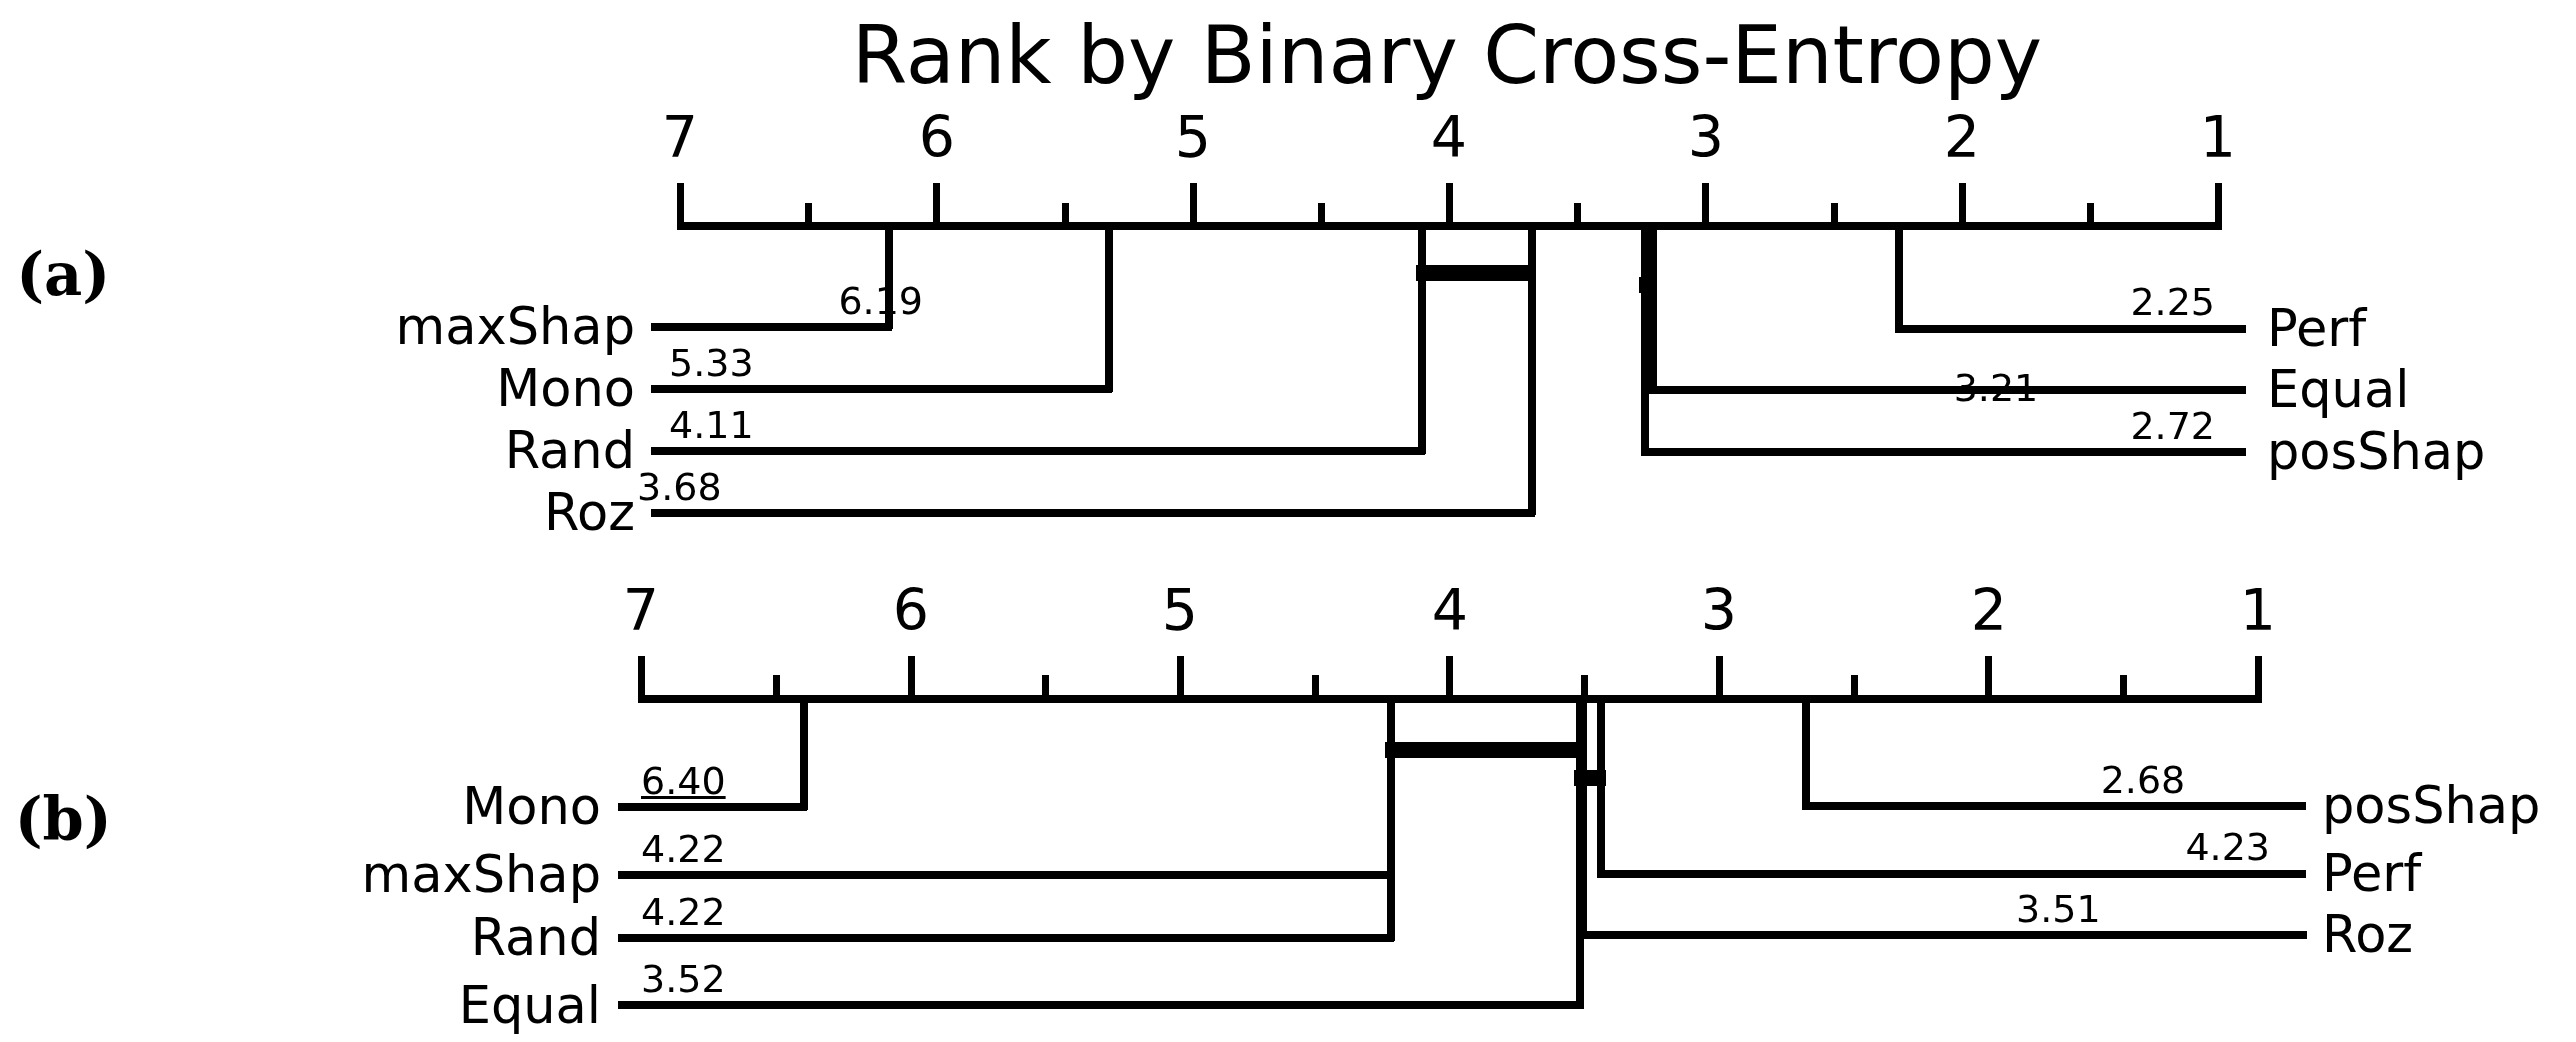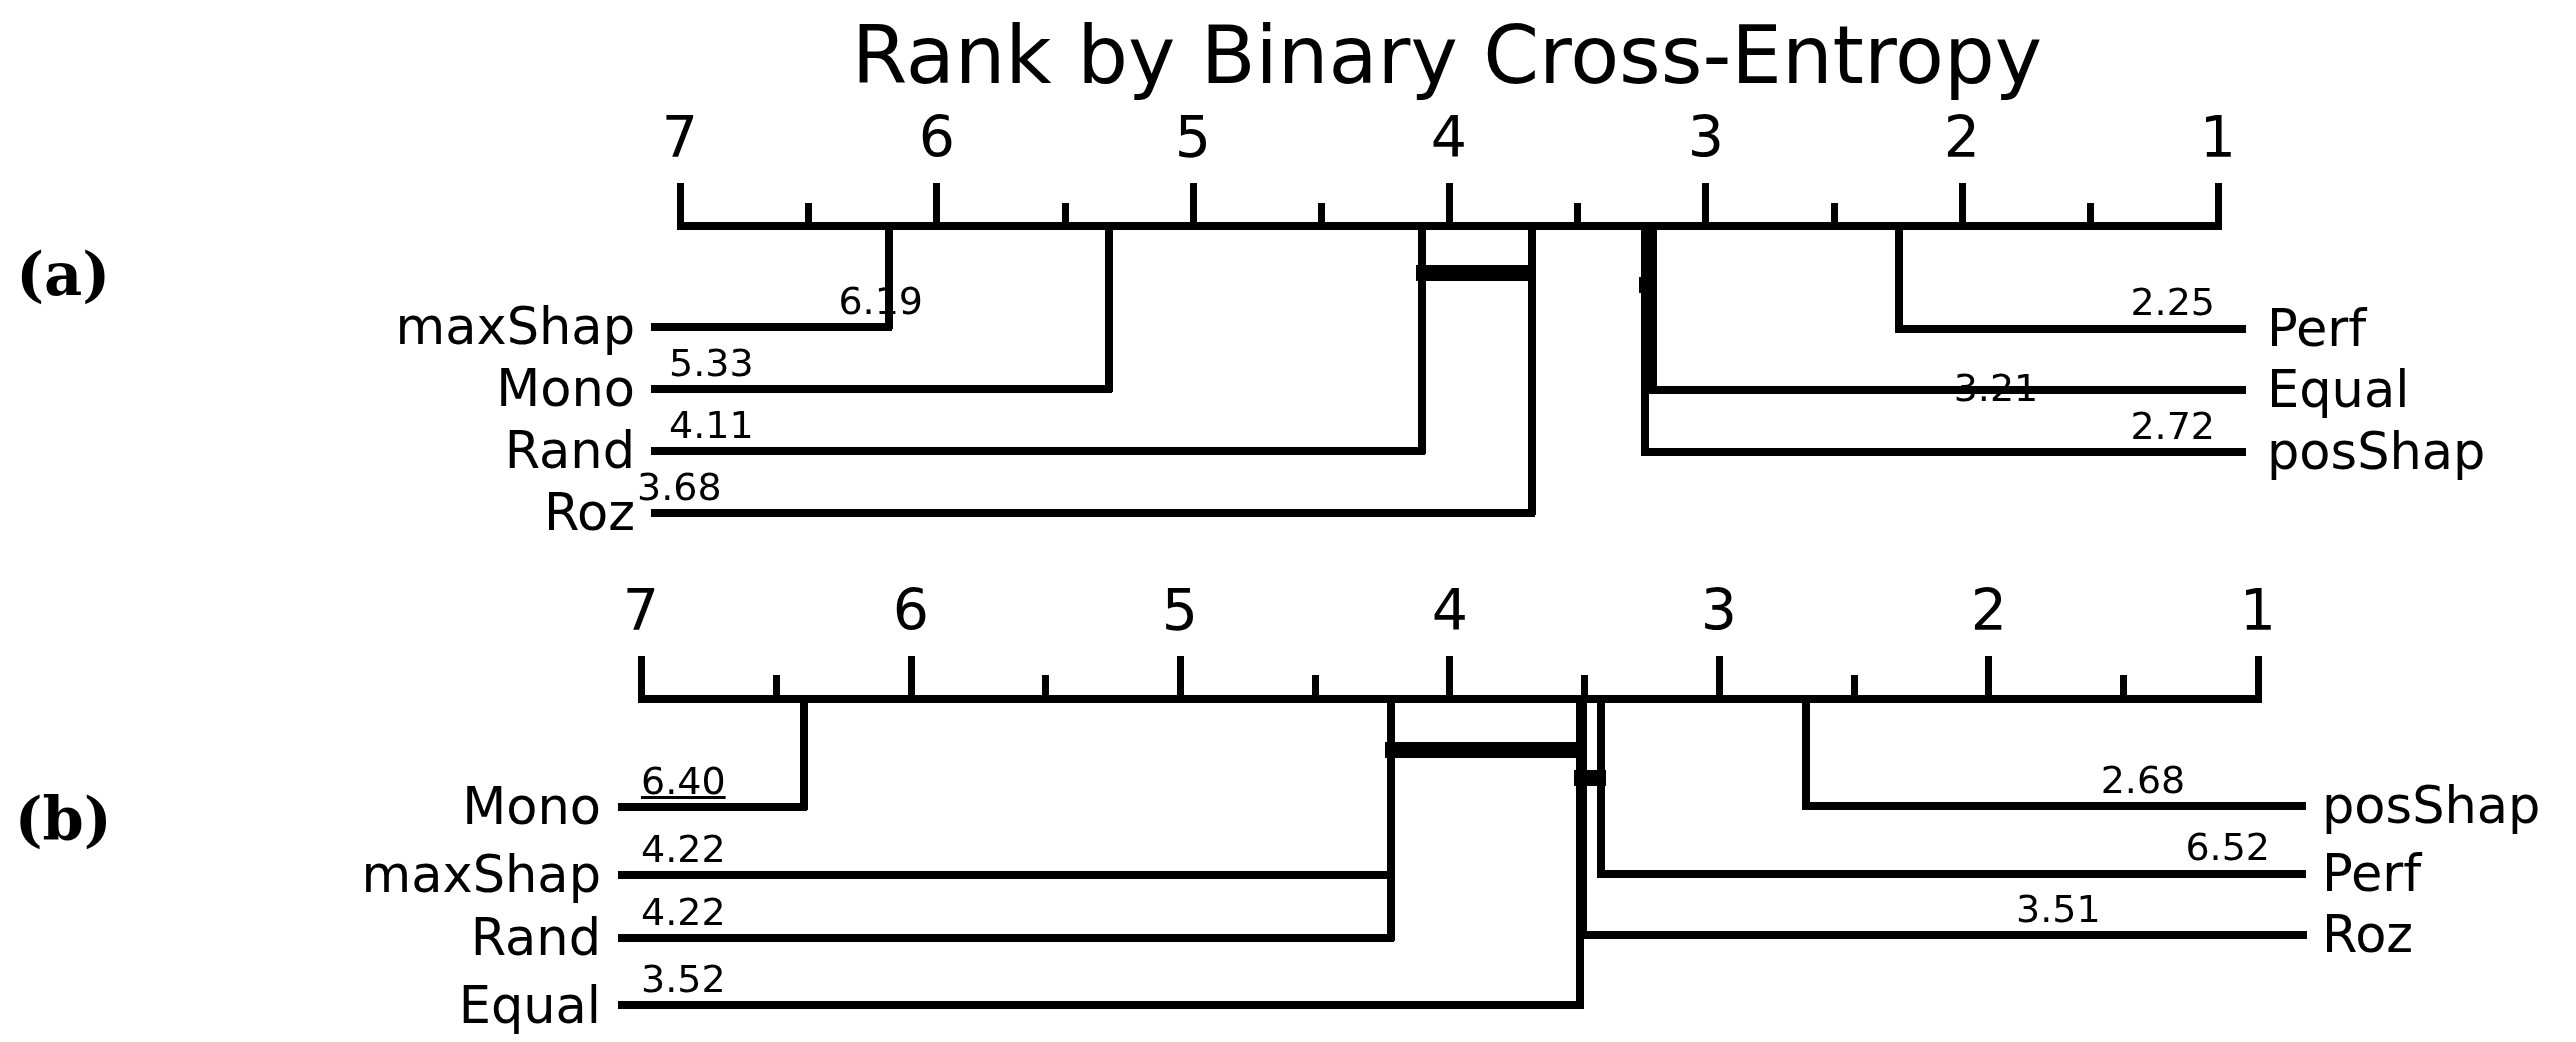--- a/index.html
+++ b/index.html
@@ -111,21 +111,21 @@
       <div class="abs blk" style="left: 618px; top: 1001px; width: 965px; height: 7.6px;"></div>
       <div class="abs mLabel" style="left: 128px; top: 974px; text-align: right;">Equal</div>
       <div class="abs mVal" style="left: 641px; top: 959px; width: 254px; text-align: left;">3.52</div>
       <div class="abs blk" style="left: 1802px; top: 695px; width: 7.6px; height: 114px;"></div>
       <div class="abs blk" style="left: 1802px; top: 802px; width: 504px; height: 7.6px;"></div>
       <div class="abs mLabel" style="left: 2322px; top: 774px; text-align: left;">posShap</div>
       <div class="abs mVal" style="left: 2016px; top: 760px; width: 254px; text-align: center;">2.68</div>
       <div class="abs blk" style="left: 1597px; top: 695px; width: 7.6px; height: 182px;"></div>
       <div class="abs blk" style="left: 1597px; top: 870px; width: 709px; height: 7.6px;"></div>
       <div class="abs mLabel" style="left: 2322px; top: 842px; text-align: left;">Perf</div>
-      <div class="abs mVal" style="left: 2016px; top: 827px; width: 254px; text-align: right;">6.52</div>
+      <div class="abs mVal" style="left: 2016px; top: 827px; width: 254px; text-align: right;">4.23</div>
       <div class="abs blk" style="left: 1579px; top: 695px; width: 7.6px; height: 243px;"></div>
       <div class="abs blk" style="left: 1579px; top: 931px; width: 728px; height: 7.6px;"></div>
       <div class="abs mLabel" style="left: 2322px; top: 903px; text-align: left;">Roz</div>
       <div class="abs mVal" style="left: 2016px; top: 889px; width: 254px; ">3.51</div>
       <div class="abs blk" style="left: 1385px; top: 742px; width: 201px; height: 16px;"></div>
       <div class="abs blk" style="left: 1574px; top: 770px; width: 32px; height: 16px;"></div>
       <div class="abs pLabel" style="left: 12.7px; top: 783px;">(b)</div>
     </div>
 </div>
 

